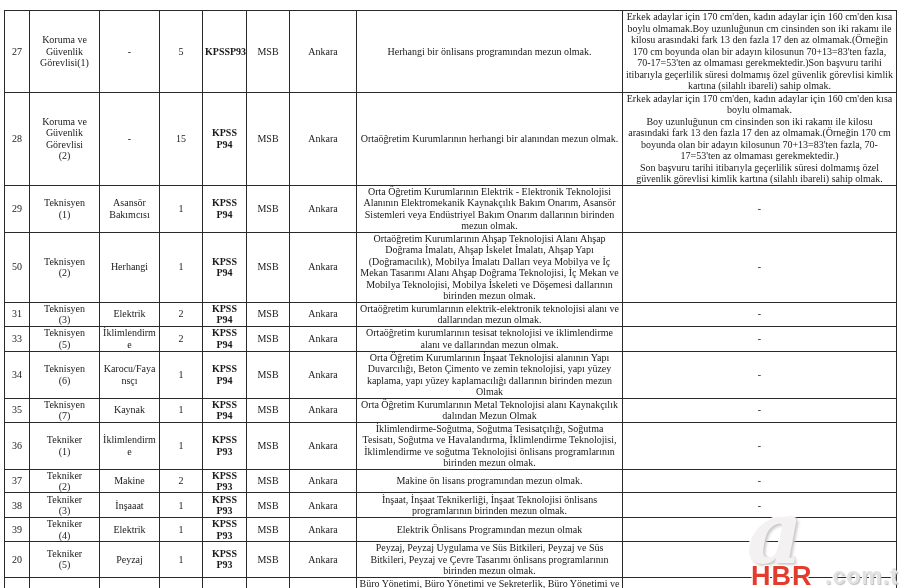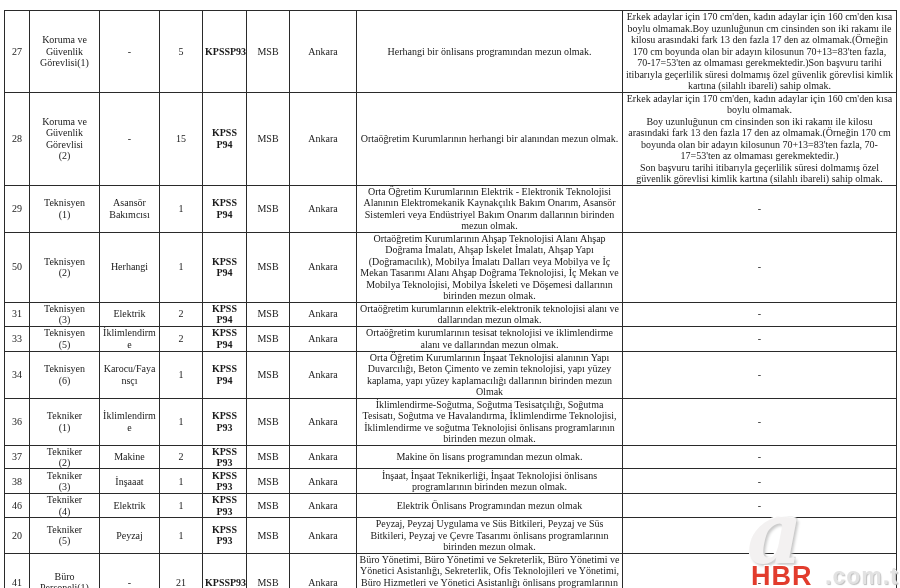--- a/index.html
+++ b/index.html
@@ -156,20 +156,33 @@
       <td>Karocu/Faya
 nsçı</td>
       <td>1</td>
       <td class="kpss">KPSS
 P94</td>
       <td>MSB</td>
       <td>Ankara</td>
       <td class="req">Orta Öğretim Kurumlarının İnşaat Teknolojisi alanının Yapı Duvarcılığı, Beton Çimento ve zemin teknolojisi, yapı yüzey kaplama, yapı yüzey kaplamacılığı dallarının birinden mezun Olmak</td>
       <td class="notes">-</td>
     </tr>
+    <tr style="height:23px">
+      <td>35</td>
+      <td>Teknisyen
+(7)</td>
+      <td>Kaynak</td>
+      <td>1</td>
+      <td class="kpss">KPSS
+P94</td>
+      <td>MSB</td>
+      <td>Ankara</td>
+      <td class="req">Orta Öğretim Kurumlarının Metal Teknolojisi alanı Kaynakçılık dalından Mezun Olmak</td>
+      <td class="notes">-</td>
+    </tr>
     <tr style="height:40px">
       <td>36</td>
       <td>Tekniker
 (1)</td>
       <td>İklimlendirm
 e</td>
       <td>1</td>
       <td class="kpss">KPSS
 P93</td>
       <td>MSB</td>
@@ -197,21 +210,21 @@
       <td>İnşaaat</td>
       <td>1</td>
       <td class="kpss">KPSS
 P93</td>
       <td>MSB</td>
       <td>Ankara</td>
       <td class="req">İnşaat, İnşaat Teknikerliği, İnşaat Teknolojisi önlisans programlarının birinden mezun olmak.</td>
       <td class="notes">-</td>
     </tr>
     <tr style="height:22px">
-      <td>46</td>
+      <td>39</td>
       <td>Tekniker
 (4)</td>
       <td>Elektrik</td>
       <td>1</td>
       <td class="kpss">KPSS
 P93</td>
       <td>MSB</td>
       <td>Ankara</td>
       <td class="req">Elektrik Önlisans Programından mezun olmak</td>
       <td class="notes">-</td>

